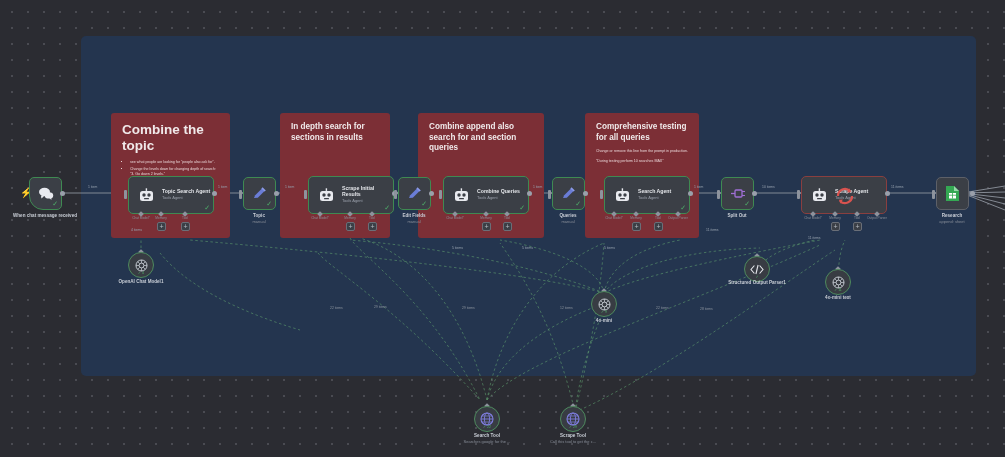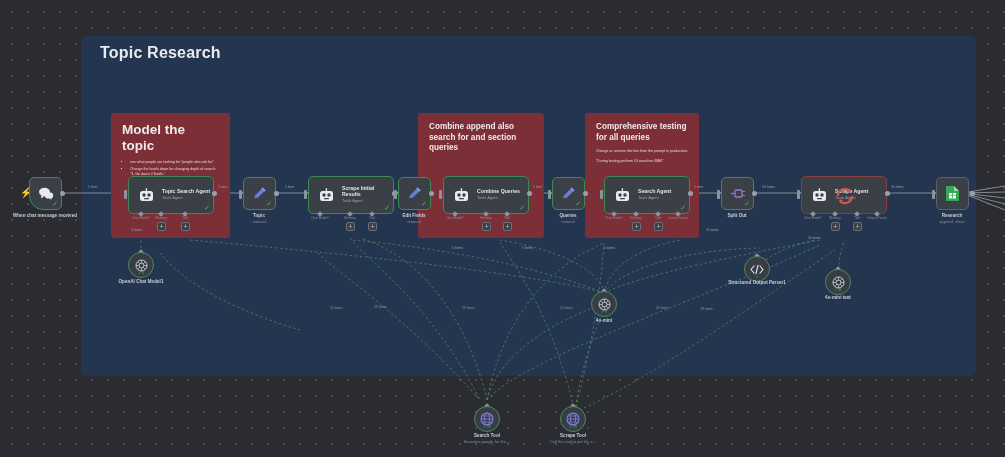--- a/index.html
+++ b/index.html
@@ -121,21 +121,20 @@
   .conn-lbl.dark { color: #8c949e; }
   svg.wires { position: absolute; left:0; top:0; width:1005px; height:457px; overflow: visible; }
   .bolt { position: absolute; color: #d9534f; font-size: 10px; }
 </style>
 </head>
 <body>
 
 <div id="canvas">
 
   <div class="group-frame"></div>
-  <div class="group-title">Topic Research</div>
 
   <svg class="wires">
     <defs>
       <marker id="ar" markerWidth="5" markerHeight="5" refX="4" refY="2.5" orient="auto">
         <path d="M0,0 L5,2.5 L0,5 z" fill="#8d939d"></path>
       </marker>
       <marker id="arg" markerWidth="4" markerHeight="4" refX="3.5" refY="2" orient="auto">
         <path d="M0,0 L4,2 L0,4 z" fill="#5f9e6e"></path>
       </marker>
     </defs>
@@ -171,27 +170,30 @@
       <path d="M604,293 C560,275 470,250 350,240"></path>
       <path d="M604,293 C560,280 420,260 190,240"></path>
       <path d="M757,272 C760,260 780,248 815,240"></path>
       <path d="M838,285 C838,265 840,250 845,240"></path>
       <path d="M487,400 C520,360 700,300 820,245"></path>
       <path d="M575,412 C650,380 760,300 835,250"></path>
     </g>
   </svg>
 
   <div class="sticky" style="left:111px;top:113px;width:119px;height:125px;">
-    <div class="sticky-h1">Model the topic</div>
+    <div class="sticky-h1">Combine the topic</div>
     <ul>
       <li>see what people are looking for "people also ask for".</li>
       <li>Change the levels down for changing depth of search: "3. Go down 2 levels."</li>
     </ul>
   </div>
 
+  <div class="sticky" style="left:280px;top:113px;width:110px;height:125px;">
+    <div class="sticky-h2">In depth search for sections in results</div>
+  </div>
 
   <div class="sticky" style="left:418px;top:113px;width:126px;height:125px;">
     <div class="sticky-h2">Combine append also search for and section queries</div>
   </div>
 
   <div class="sticky" style="left:585px;top:113px;width:114px;height:125px;">
     <div class="sticky-h2">Comprehensive testing for all queries</div>
     <div style="margin-top:6px;">
       <p>Change or remove this line from the prompt in production.</p>
       <p>"During testing perform 10 searches MAX"</p>

